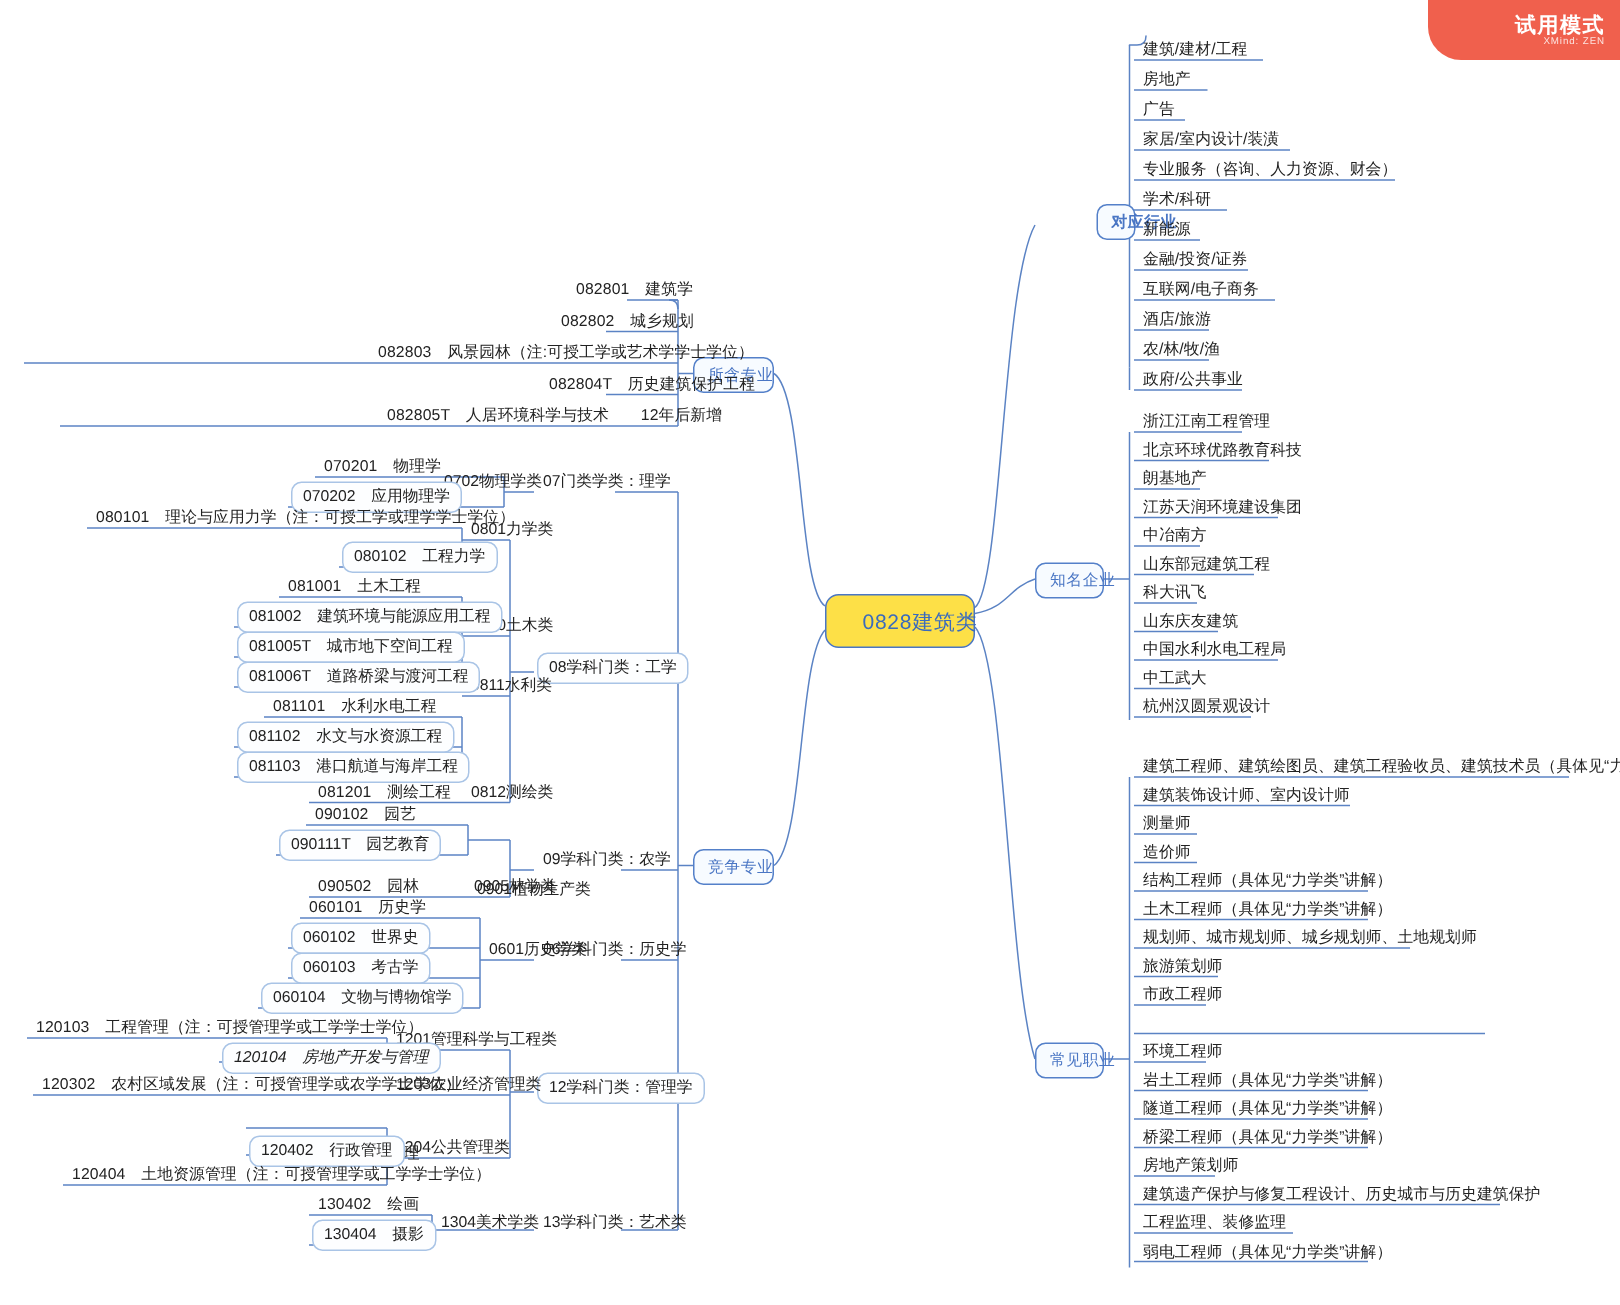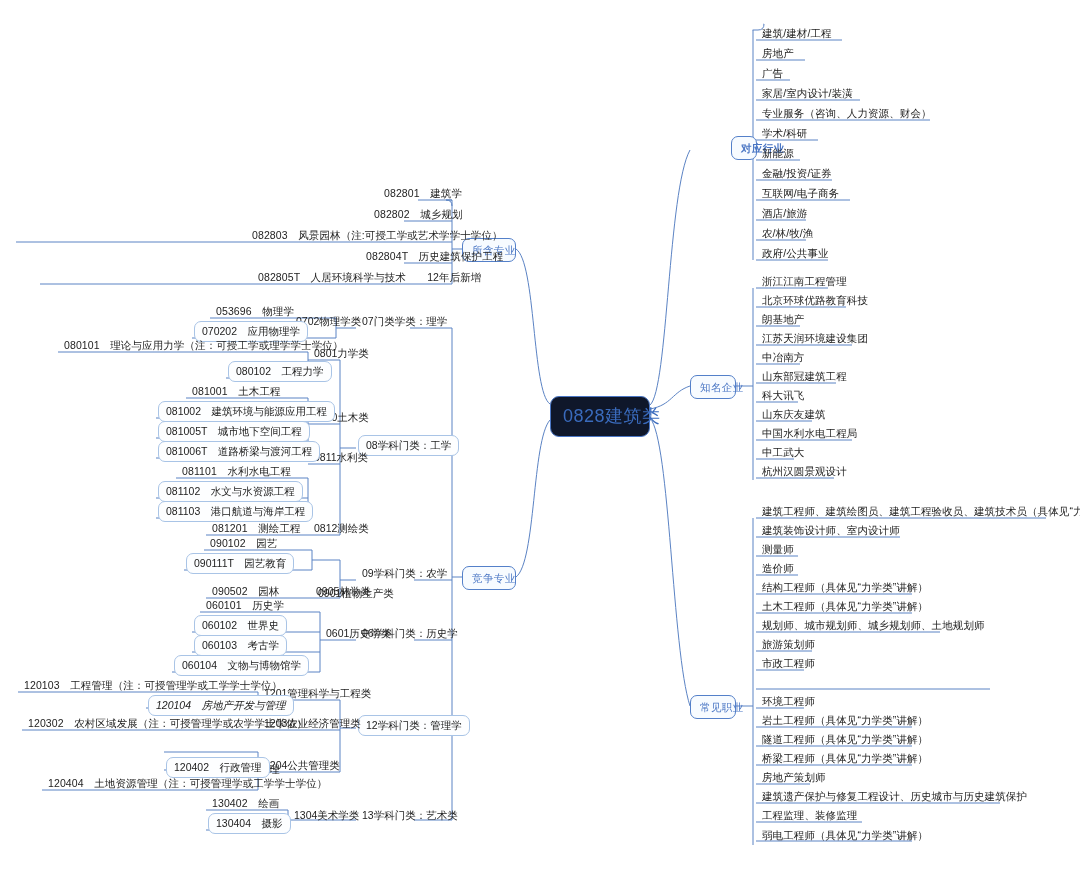--- a/index.html
+++ b/index.html
@@ -25,24 +25,24 @@
   .leaf{
     font-size:10.5px;
     color:#222;
     padding:1px 4px 2px 4px;
     letter-spacing:0.1px;
   }
   
   .root{
     border:1.4px solid #4a76c4;
     border-radius:9px;
-    background:#0f172a;
+    background:#fde047;
     color:#3a6bbd;
-    font-size:18px;
-    padding:9px 12px;
+    font-size:14px;
+    padding:9px 24px;
     text-align:center;
     letter-spacing:0.5px;
   }
   
   .branch{
     border:1.1px solid #5480c9;
     border-radius:7px;
     background:#f7fbff;
     color:#4a76c4;
     font-size:10.5px;
@@ -323,21 +323,21 @@
   <div class="node cat" style="left:312px;top:584px;">0905林学类</div>
 
   <div class="node cat" style="left:322px;top:626px;">0601历史学类</div>
 
   <div class="node cat" style="left:260px;top:686px;">1201管理科学与工程类</div>
   <div class="node cat" style="left:260px;top:716px;">1203农业经济管理类</div>
   <div class="node cat" style="left:260px;top:758px;">1204公共管理类</div>
 
   <div class="node cat" style="left:290px;top:808px;">1304美术学类</div>
 
-  <div class="node leaf" style="left:212px;top:304px;">053696　物理学</div>
+  <div class="node leaf" style="left:212px;top:304px;">070201　物理学</div>
   <div class="node boxed" style="left:194px;top:321px;">070202　应用物理学</div>
 
   <div class="node leaf" style="left:60px;top:338px;">080101　理论与应用力学（注：可授工学或理学学士学位）</div>
   <div class="node boxed" style="left:228px;top:361px;">080102　工程力学</div>
 
   <div class="node leaf" style="left:188px;top:384px;">081001　土木工程</div>
   <div class="node boxed" style="left:158px;top:401px;">081002　建筑环境与能源应用工程</div>
   <div class="node boxed" style="left:158px;top:421px;">081005T　城市地下空间工程</div>
   <div class="node boxed" style="left:158px;top:441px;">081006T　道路桥梁与渡河工程</div>
 
@@ -359,14 +359,18 @@
   <div class="node leaf" style="left:20px;top:678px;">120103　工程管理（注：可授管理学或工学学士学位）</div>
   <div class="node boxed" style="left:148px;top:695px;font-style:italic;">120104　房地产开发与管理</div>
   <div class="node leaf" style="left:24px;top:716px;">120302　农村区域发展（注：可授管理学或农学学士学位）</div>
   <div class="node leaf" style="left:166px;top:738px;margin-top:24px;">120401　公共事业管理</div>
   <div class="node boxed" style="left:166px;top:757px;">120402　行政管理</div>
   <div class="node leaf" style="left:44px;top:776px;">120404　土地资源管理（注：可授管理学或工学学士学位）</div>
 
   <div class="node leaf" style="left:208px;top:796px;">130402　绘画</div>
   <div class="node boxed" style="left:208px;top:813px;">130404　摄影</div>
 
+  <div id="ribbon">
+    <div class="rb-main">试用模式</div>
+    <div class="rb-sub">XMind: ZEN</div>
+  </div>
 
 </div>
 
 </body></html>

